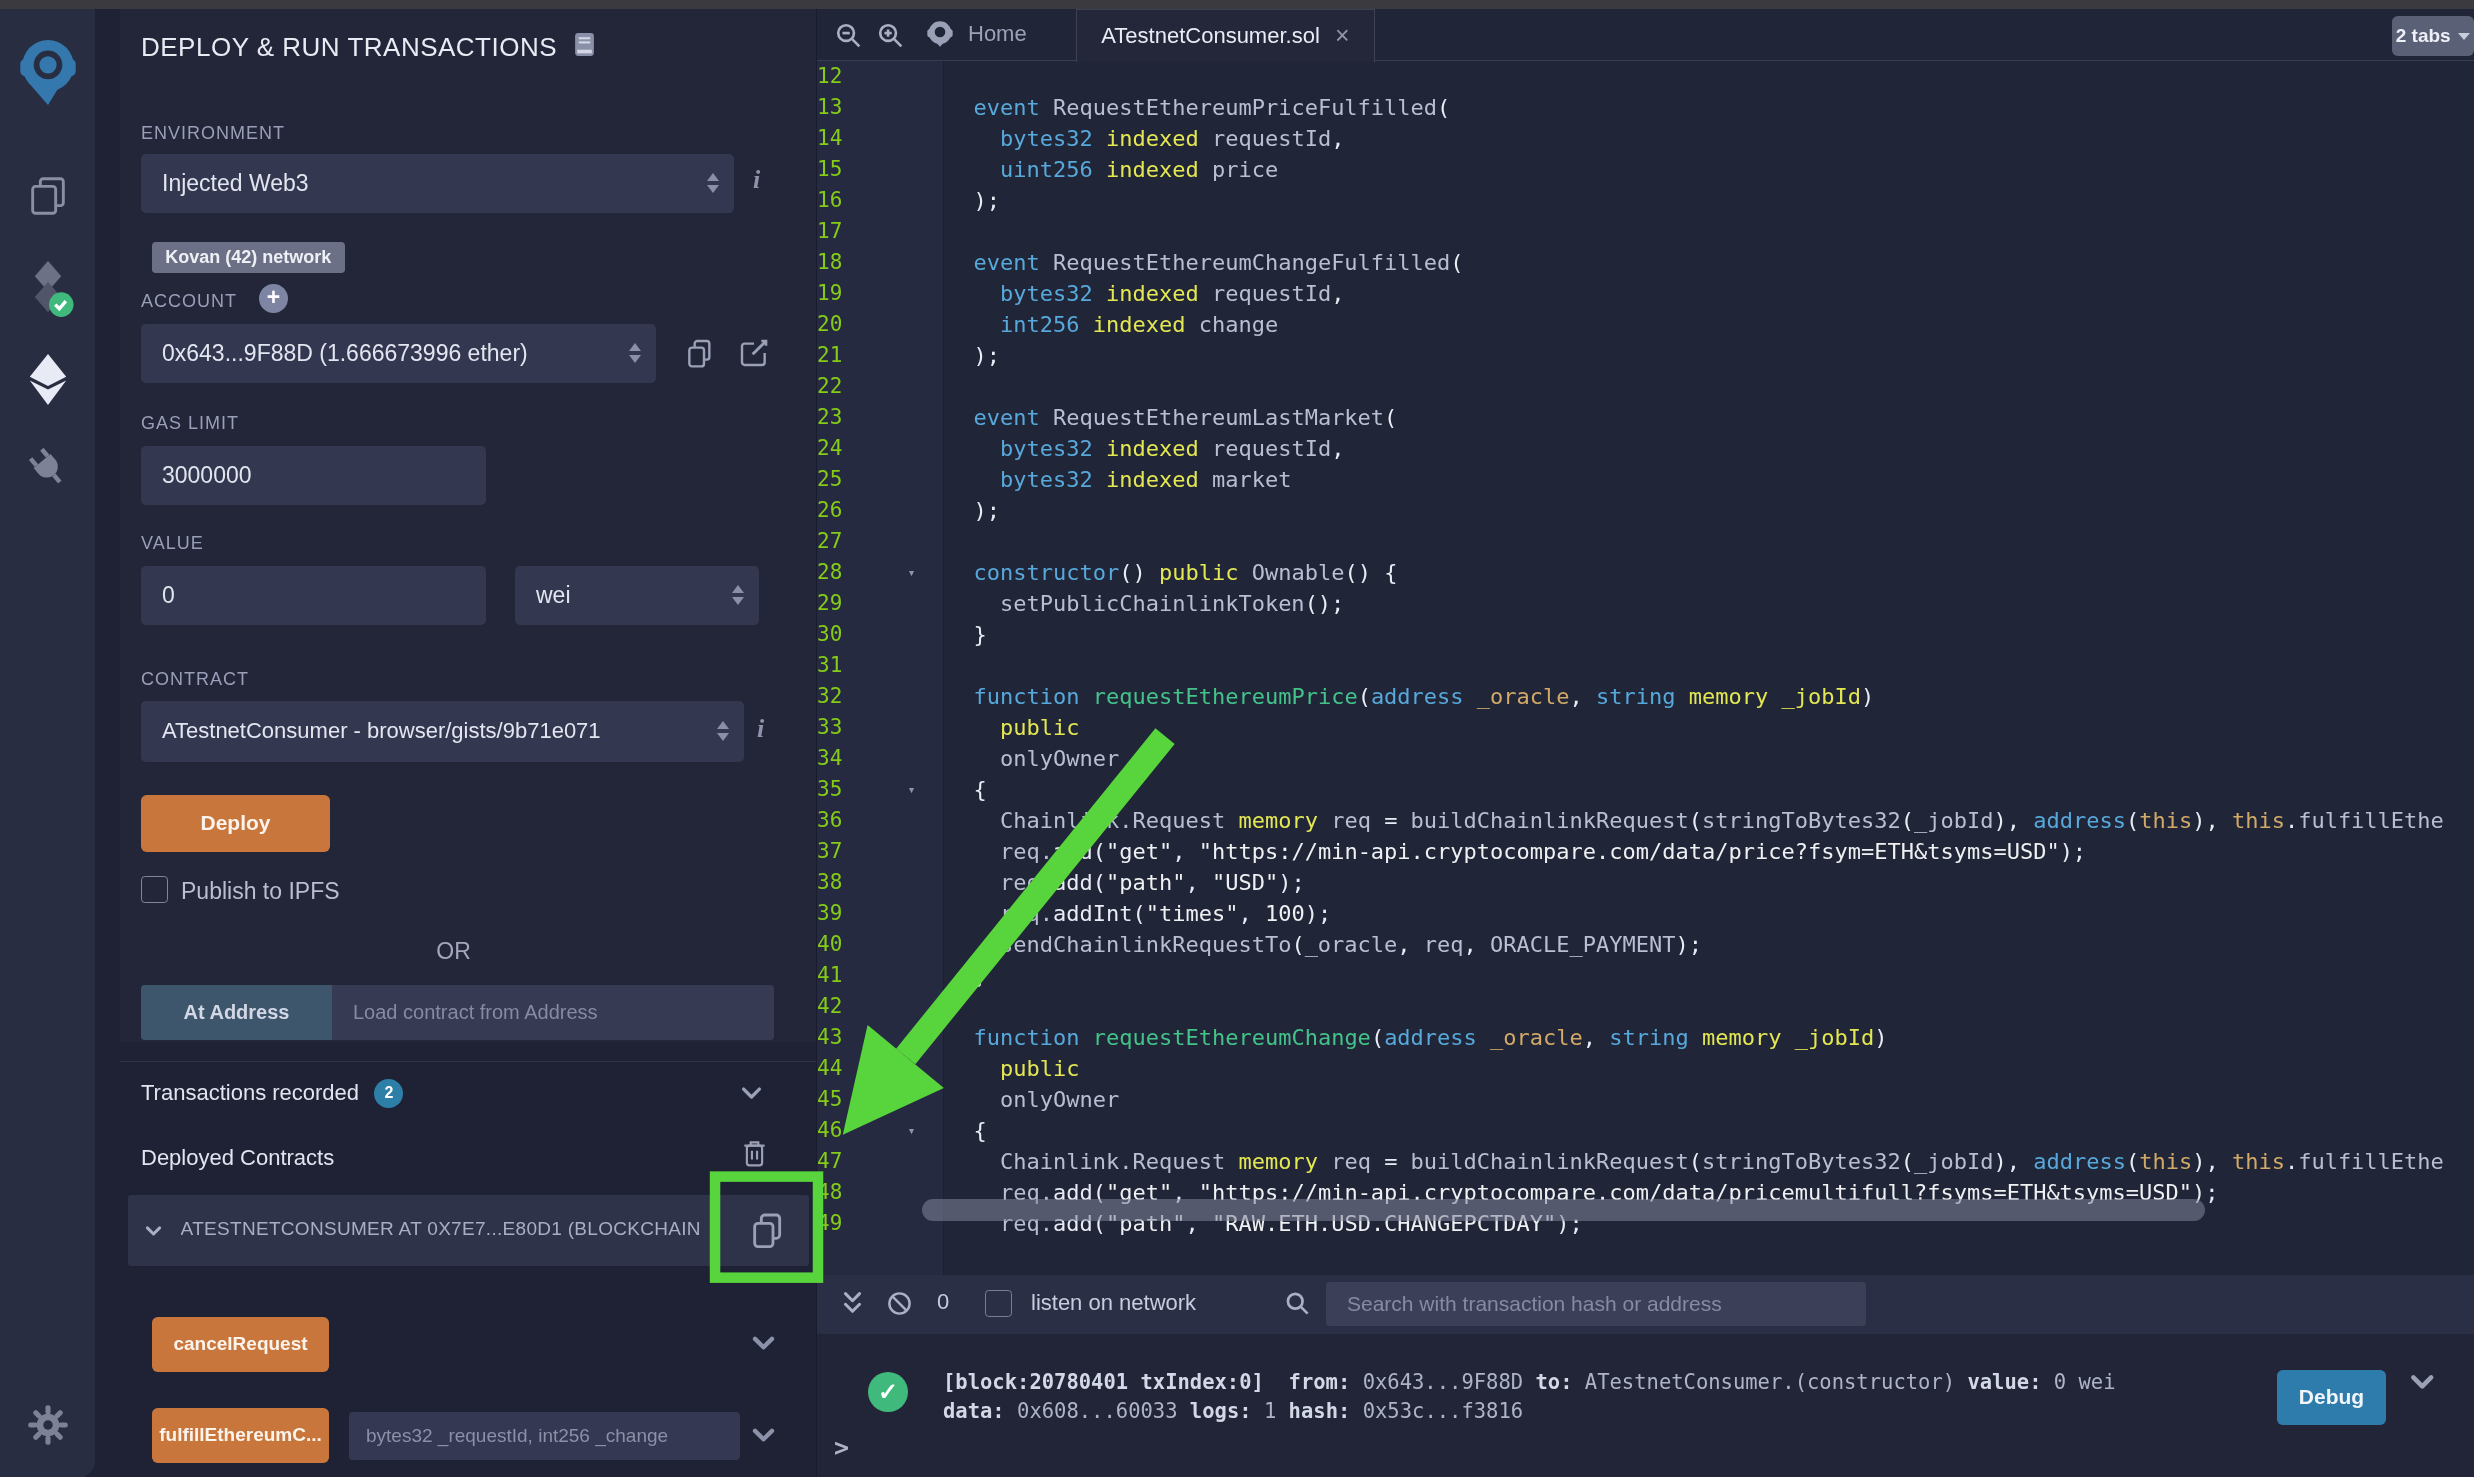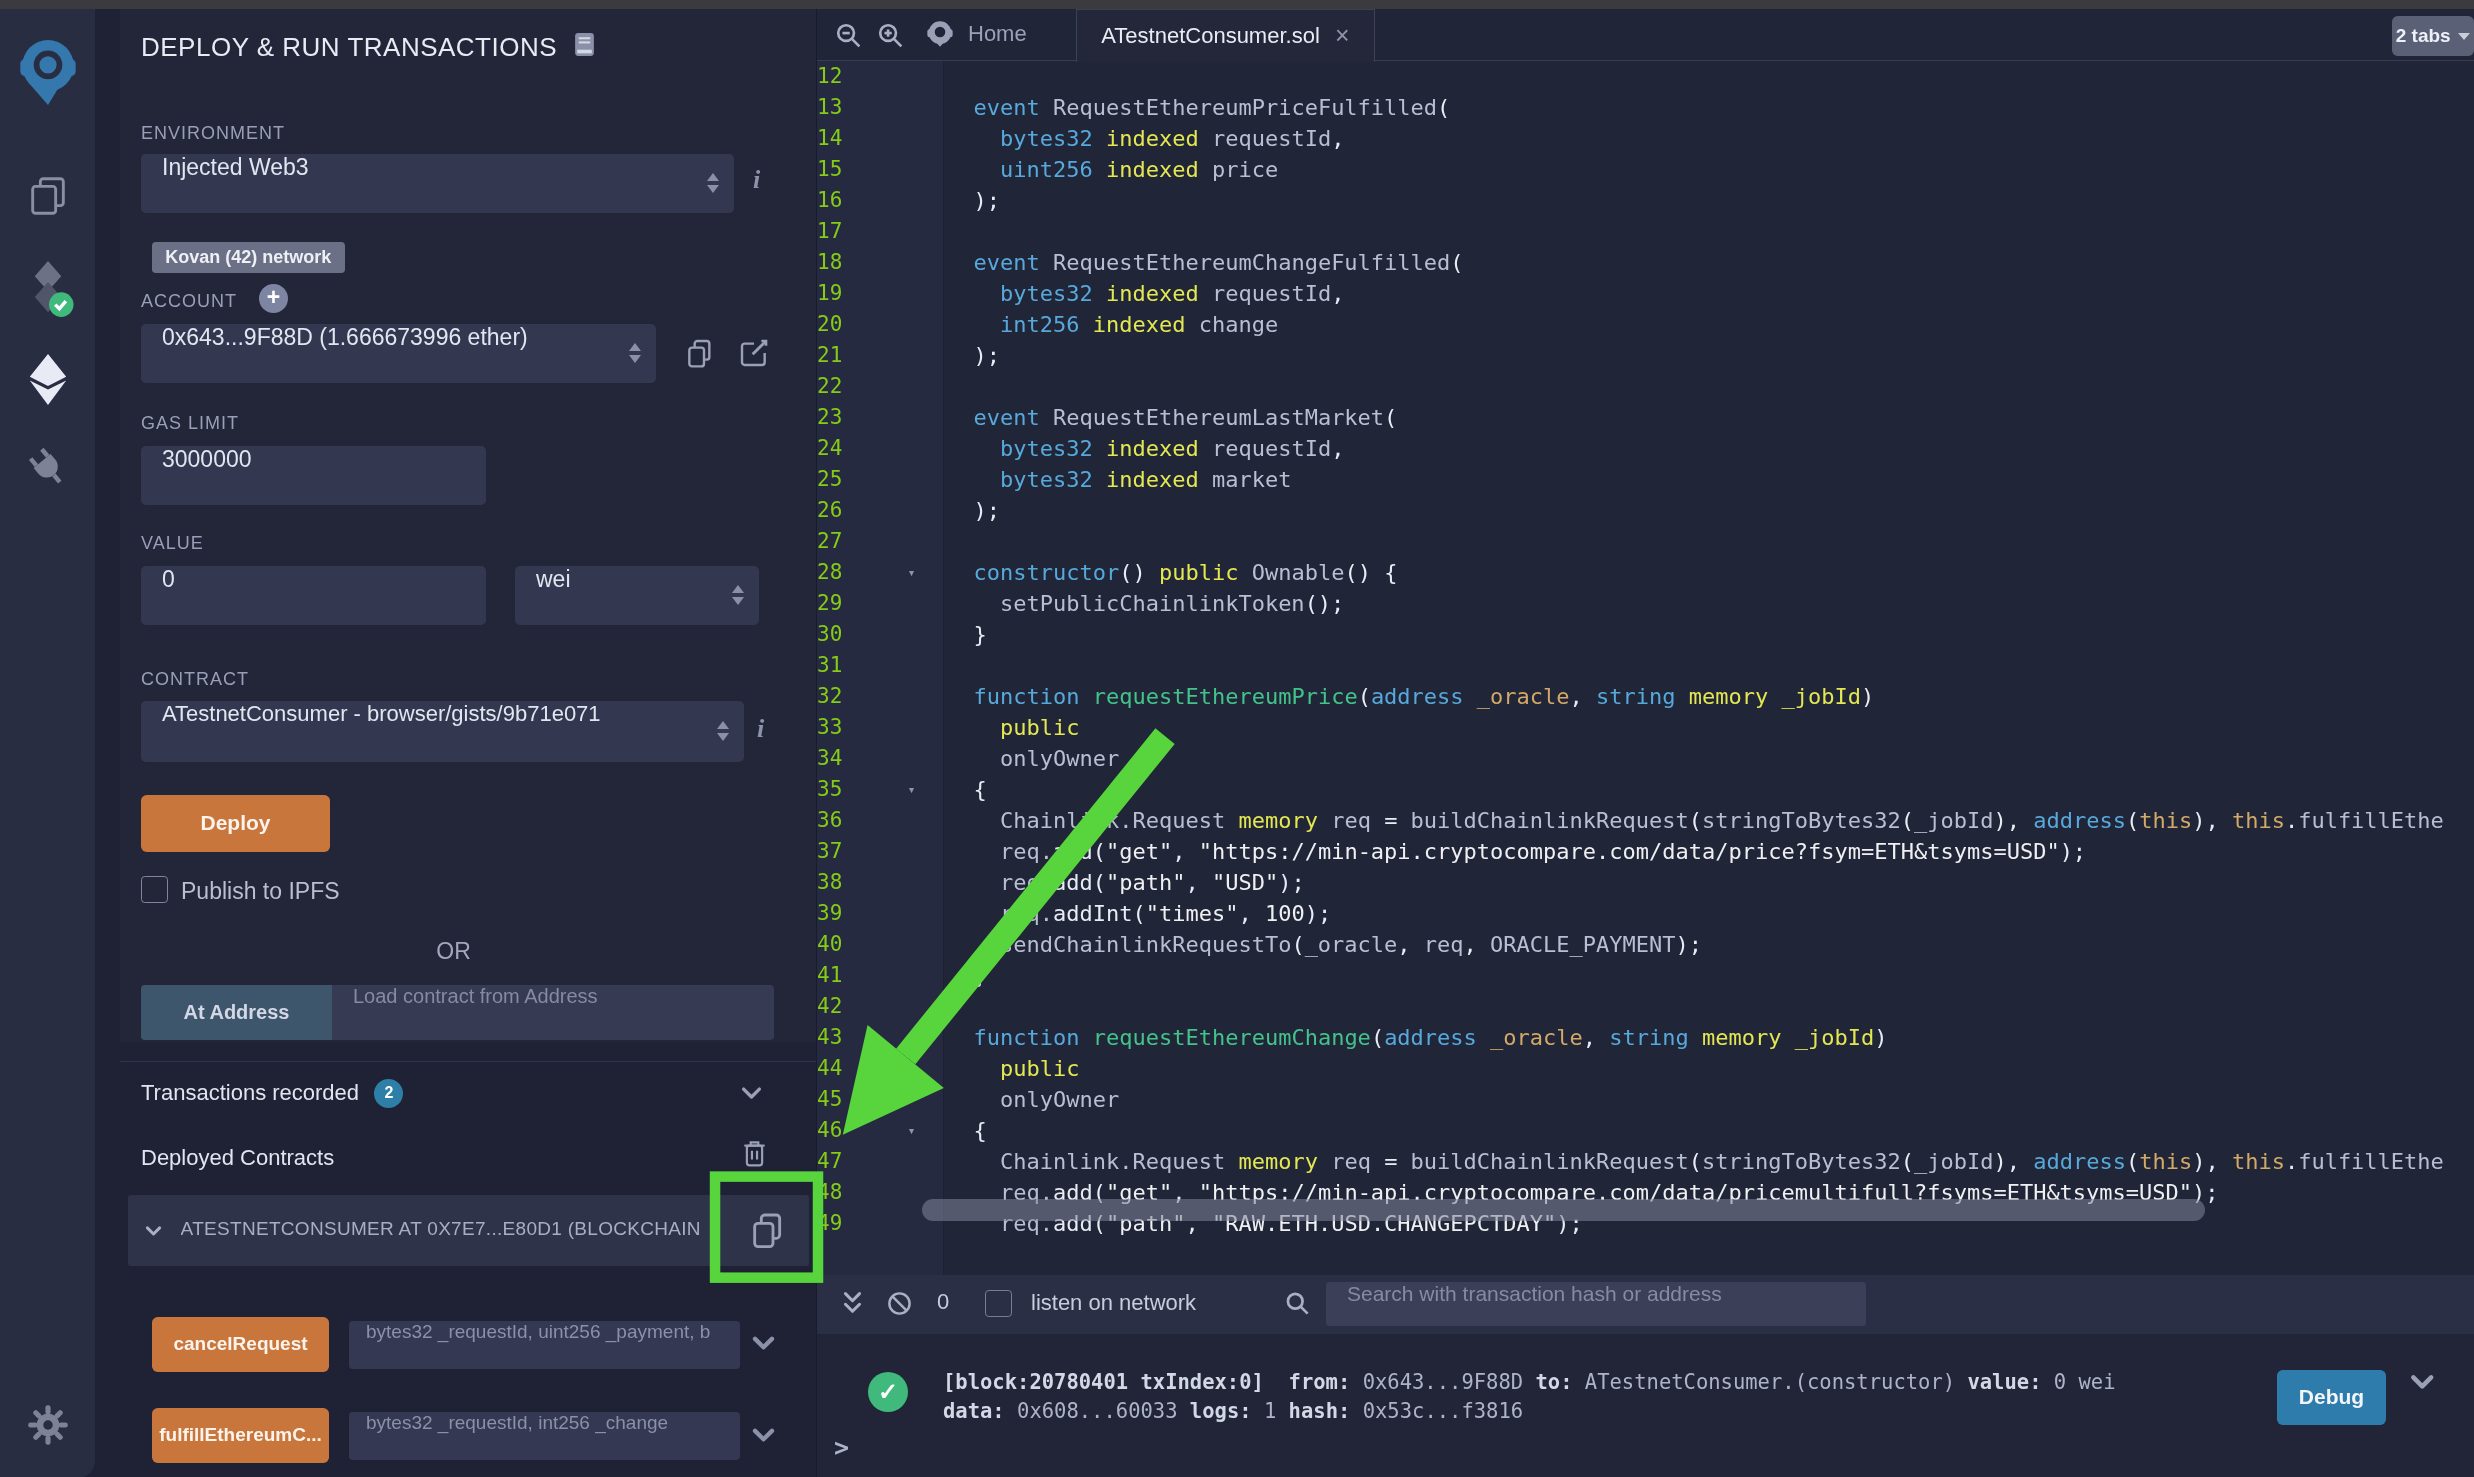--- a/index.html
+++ b/index.html
@@ -6,21 +6,21 @@
     font-family:"Liberation Sans", sans-serif;-webkit-font-smoothing:antialiased;}
   .abs{position:absolute;}
   
   #topstrip{left:0;top:0;width:2475px;height:8.6px;background:#3a3a3f;}
   
   #iconbar{left:0;top:8.6px;width:95px;height:1469px;background:#292d42;border-bottom-right-radius:17px;}
   .ico{position:absolute;left:50%;transform:translateX(-50%);}
   
   #sidepanel{left:120px;top:8.6px;width:696px;height:1033px;background:#232638;}
   .lbl{position:absolute;font-size:18px;letter-spacing:1px;color:#9a9fb9;}
-  .sel,.inputbox{position:absolute;background:#333850;border-radius:4.8px;display:flex;align-items:flex-start;color:#e3e6f0;font-size:23px;}
+  .sel,.inputbox{position:absolute;background:#333850;border-radius:4.8px;display:flex;align-items:center;color:#e3e6f0;font-size:23px;}
   .sel{padding-left:21px;}
   .selarrows{position:absolute;right:15.3px;top:50%;transform:translateY(-50%);display:flex;flex-direction:column;gap:3.8px;}
   .tri-up{width:0;height:0;border-left:6.7px solid transparent;border-right:6.7px solid transparent;border-bottom:8.6px solid #8b90a8;}
   .tri-dn{width:0;height:0;border-left:6.7px solid transparent;border-right:6.7px solid transparent;border-top:8.6px solid #8b90a8;}
   .inputbox input{background:transparent;border:none;outline:none;color:#e3e6f0;font-size:23px;width:100%;padding:0 0 0 21px;font-family:inherit;}
   .inputbox input::placeholder{color:#868ba3;}
   .infoi{position:absolute;font-family:"Liberation Serif",serif;font-style:italic;font-weight:bold;font-size:26px;color:#8d93ab;}
   .btn-orange{position:absolute;background:#c8763c;border-radius:5.7px;color:#fcf4ec;font-weight:bold;display:flex;align-items:center;justify-content:center;}
   .chev{position:absolute;}
   .truncate{white-space:nowrap;overflow:hidden;}
@@ -230,23 +230,20 @@
     <span class="abs truncate" style="left:53px;top:23px;width:559px;font-size:19px;color:#a9aec3;letter-spacing:0.3px">ATESTNETCONSUMER AT 0X7E7...E80D1 (BLOCKCHAIN</span>
     <span class="abs" style="left:620px;top:15.3px">
       <svg width="40" height="40" viewBox="0 0 24 24" fill="none" stroke="#9aa0b6" stroke-width="1.7">
         <rect x="8" y="3" width="11" height="14" rx="2"></rect>
           <rect x="4" y="8" width="11" height="14" rx="2" fill="#2f3349"></rect>
       </svg>
     </span>
   </div>
 
   <button class="btn-orange" style="left:32px;top:1308px;width:177px;height:55px;font-size:19px;border:none">cancelRequest</button>
-  <div class="inputbox" style="left:229px;top:1312px;width:391px;height:48px;background:#343852;border-radius:3.8px;">
-    <span class="truncate" style="padding-left:17px;font-size:19px;color:#8b90a8;max-width:360px">bytes32 _requestId, uint256 _payment, b</span>
-  </div>
   <span class="chev" style="left:629px;top:1319px">
     <svg width="29" height="29" viewBox="0 0 24 24" fill="none" stroke="#8b91a9" stroke-width="3.6" stroke-linecap="round" stroke-linejoin="round">
         <polyline points="5,9 12,16 19,9"></polyline>
       </svg>
   </span>
 
   <button class="btn-orange" style="left:32px;top:1399px;width:177px;height:55px;font-size:19px;border:none">fulfillEthereumC...</button>
   <div class="inputbox" style="left:229px;top:1403px;width:391px;height:48px;background:#343852;border-radius:3.8px;">
     <span class="truncate" style="padding-left:17px;font-size:19px;color:#8b90a8;max-width:360px">bytes32 _requestId, int256 _change</span>
   </div>

